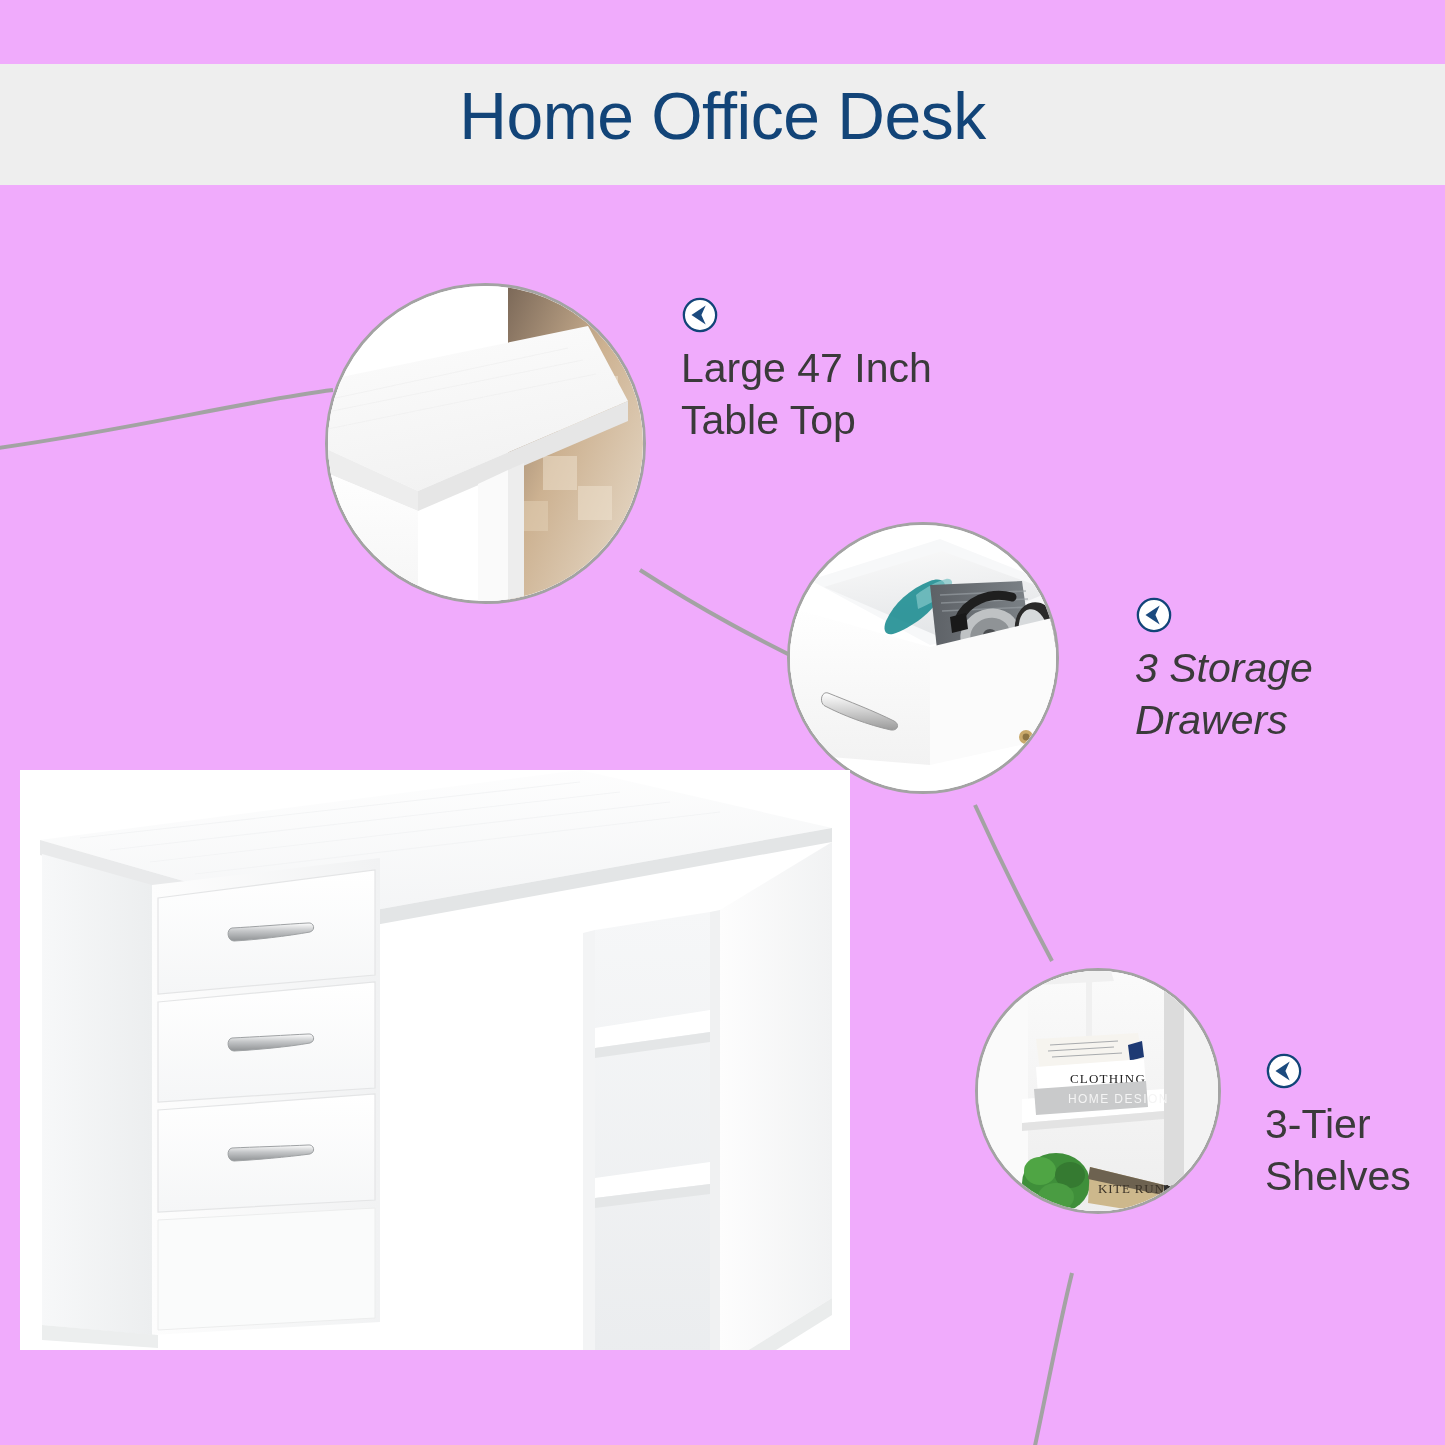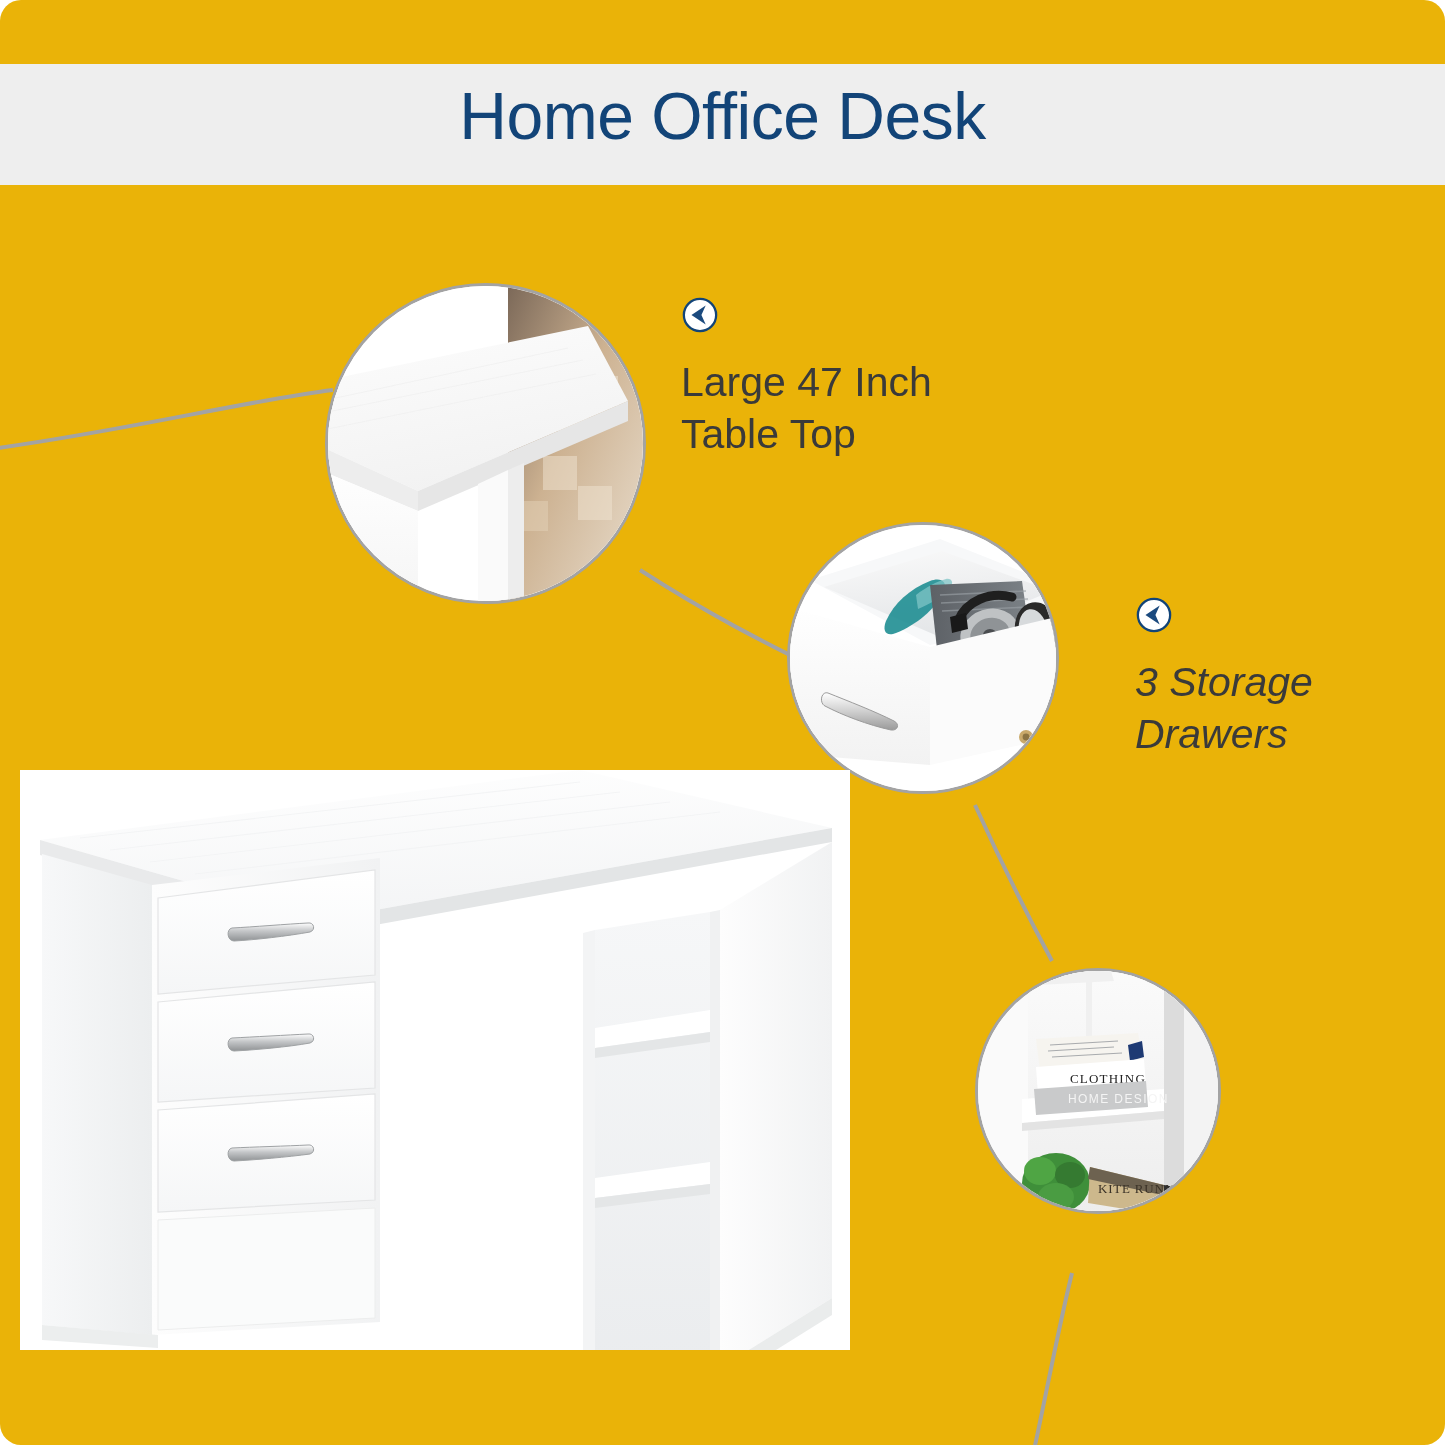--- a/index.html
+++ b/index.html
@@ -7,23 +7,22 @@
     padding: 0;
     background: #ffffff;
   }
   body {
     font-family: "Liberation Sans", sans-serif;
   }
   #page {
     position: relative;
     width: 1445px;
     height: 1445px;
-    background: #eab308;
+    background: #f0abfc;
     overflow: hidden;
-    border-radius: 21px;
   }
 
   
   #header-band {
     position: absolute;
     left: 0;
     top: 64px;
     width: 1445px;
     height: 121px;
     background: #eeeeee;
@@ -71,21 +70,21 @@
   
   .callout-label {
     position: absolute;
   }
   .callout-arrow-icon {
     display: block;
     width: 38px;
     height: 38px;
   }
   .callout-text {
-    margin-top: 22px;
+    margin-top: 8px;
     font-family: "Liberation Sans", sans-serif;
     font-size: 41px;
     line-height: 1.28;
     font-weight: 400;
     color: #3a3a3a;
     white-space: pre-line;
   }
 
   
   #desk-image {
@@ -275,20 +274,28 @@
 
       <polygon points="112,196 186,214 184,244 110,232" fill="#cdb88c"></polygon>
       <polygon points="112,196 186,214 184,224 110,208" fill="#6d6250"></polygon>
       <text x="120" y="222" fill="#3a3227" font-family="Liberation Serif, serif" font-size="13" letter-spacing="0.8">KITE RUNNER</text>
       <polygon points="186,214 206,218 204,246 184,244" fill="#2f2f2f"></polygon>
 
       <polygon points="56,-6 130,-10 136,10 60,14" fill="#f0f0f0"></polygon>
     </svg>
   </div>
 
+  <div class="callout-label" style="left:1265px; top:1052px;">
+    <svg class="callout-arrow-icon" viewBox="0 0 40 40" xmlns="http://www.w3.org/2000/svg">
+      <circle cx="20" cy="20" r="17" fill="#ffffff" stroke="#124478" stroke-width="2.4"></circle>
+      <path d="M 26 10 L 11 20 L 26 30 L 21.5 20 Z" fill="#1b4a7e"></path>
+    </svg>
+    <div class="callout-text">3-Tier
+Shelves</div>
+  </div>
 
   <svg id="desk-image" viewBox="0 0 830 580" xmlns="http://www.w3.org/2000/svg">
     <defs>
       <linearGradient id="deskTopG" x1="0" y1="0" x2="0.25" y2="1">
         <stop offset="0" stop-color="#ffffff"></stop>
         <stop offset="1" stop-color="#f4f5f6"></stop>
       </linearGradient>
       <linearGradient id="panelG" x1="0" y1="0" x2="1" y2="0">
         <stop offset="0" stop-color="#fdfdfd"></stop>
         <stop offset="1" stop-color="#f1f2f3"></stop>

